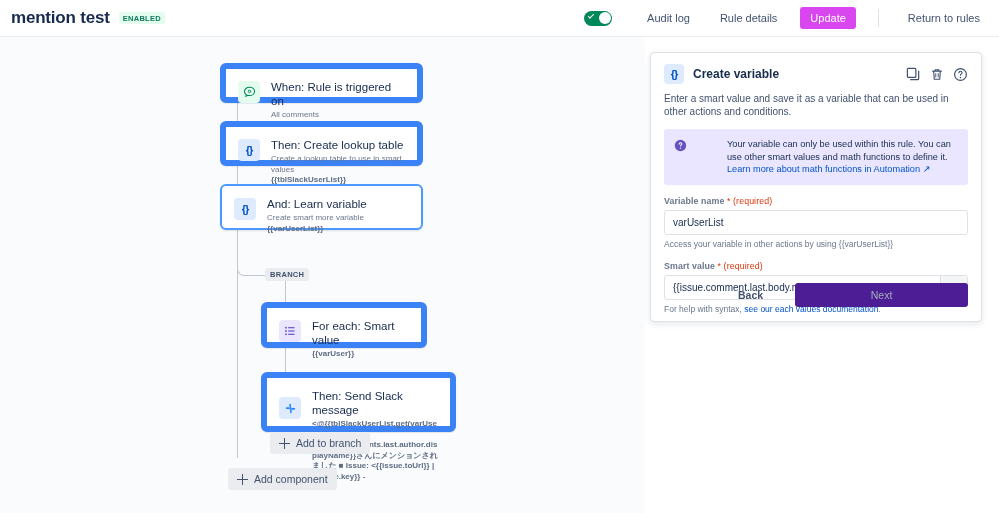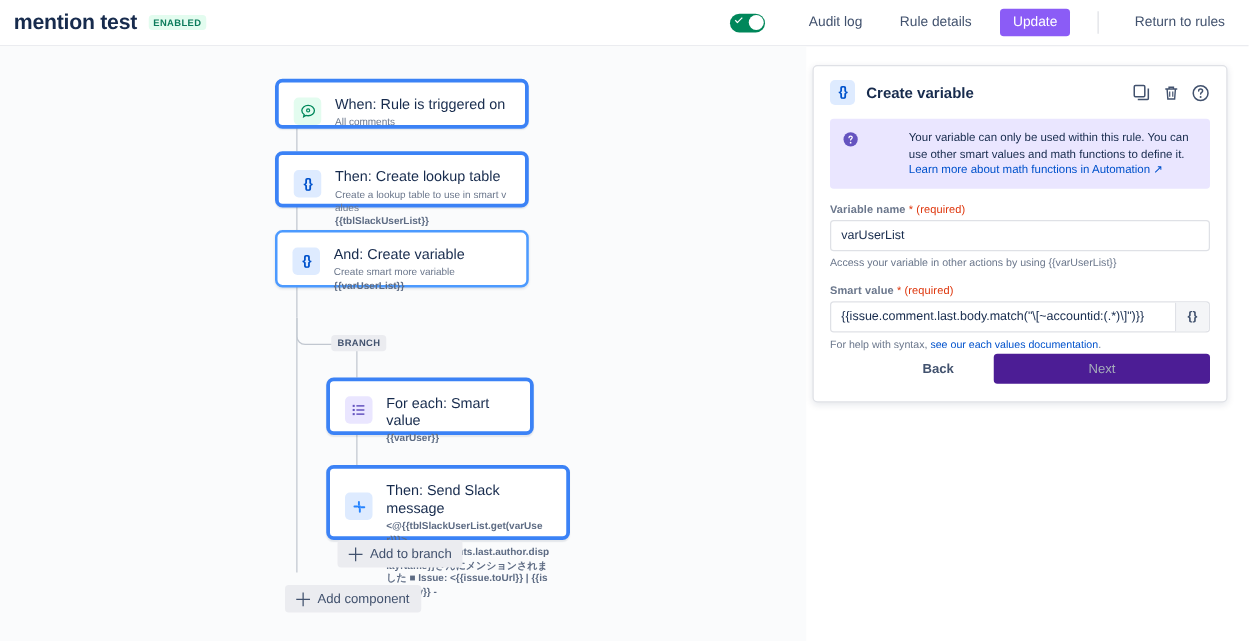--- a/index.html
+++ b/index.html
@@ -40,21 +40,21 @@
   .toggle .chk {
     position: absolute; left: 4px; top: 3px; width: 6px; height: 3px;
     border-left: 1.4px solid #fff; border-bottom: 1.4px solid #fff;
     transform: rotate(-45deg);
   }
   .tb-link {
     font-size: 11px; color: #42526e; padding: 5px 9px;
     border-radius: 3px; cursor: pointer; white-space: nowrap;
   }
   .tb-btn-primary {
-    font-size: 11px; color: #fff; background: #8b5cf6;
+    font-size: 11px; color: #fff; background: #d946ef;
     padding: 5px 10px; border-radius: 3px; cursor: pointer;
     font-weight: 500; margin: 0 2px;
   }
   .tb-divider {
     width: 1px; height: 18px; background: #dfe1e6; margin: 0 8px;
   }
 
   
   .canvas {
     position: absolute; top: 37px; left: 0; width: 645px; height: 476px;
@@ -64,21 +64,21 @@
 
   
   .vline { position: absolute; width: 1px; background: #c1c7d0; }
   .elbow {
     position: absolute; border-left: 1px solid #c1c7d0;
     border-bottom: 1px solid #c1c7d0; border-bottom-left-radius: 7px;
   }
 
   
   .node {
-    position: absolute; background: #fff; border: 3px solid #3b82f6;
+    position: absolute; background: #fff; border: 6px solid #3b82f6;
     border-radius: 6px; display: flex; align-items: flex-start;
     padding: 11px 12px; box-shadow: 0 1px 1px rgba(9,30,66,0.09);
   }
   .node.selected {
     border: 2px solid #4c9aff; box-shadow: 0 1px 2px rgba(9,30,66,0.12);
   }
   .node-icon {
     width: 22px; height: 22px; border-radius: 4px; flex: 0 0 22px;
     display: flex; align-items: center; justify-content: center;
     margin-right: 11px; margin-top: 1px;
@@ -238,21 +238,21 @@
       <div class="node-sub">Create a lookup table to use in smart values</div>
       <div class="node-sub node-sub-strong">{{tblSlackUserList}}</div>
     </div>
   </div>
 
   <div class="node selected" style="left:220px; top:147px; width:203px; height:46px;">
     <div class="node-icon ic-blue">
       <span style="font-size:11px;font-weight:700;color:#0052cc;letter-spacing:-1px;">{}</span>
     </div>
     <div class="node-body">
-      <div class="node-title">And: Create variable</div>
+      <div class="node-title">And: Learn variable</div>
       <div class="node-sub">Create smart more variable</div>
       <div class="node-sub node-sub-strong">{{varUserList}}</div>
     </div>
   </div>
 
   <div class="branch-chip" style="left:265px; top:231px;">BRANCH</div>
 
   <div class="node" style="left:261px; top:265px; width:166px; height:46px;">
     <div class="node-icon ic-purple">
       <svg width="12" height="12" viewBox="0 0 16 16">
@@ -325,20 +325,21 @@
       <span>
         <svg width="15" height="15" viewBox="0 0 16 16">
           <circle cx="8" cy="8" r="6.3" fill="none" stroke="#42526e" stroke-width="1.3"></circle>
           <path d="M6.3 6.2c0-1 .8-1.7 1.7-1.7s1.7.7 1.7 1.6c0 1.2-1.6 1.3-1.7 2.6" fill="none" stroke="#42526e" stroke-width="1.25" stroke-linecap="round"></path>
           <circle cx="8" cy="11.3" r="0.85" fill="#42526e"></circle>
         </svg>
       </span>
     </div>
   </div>
 
+  <div class="panel-desc">Enter a smart value and save it as a variable that can be used in other actions and conditions.</div>
 
   <div class="info-box">
     <span style="flex:0 0 13px;margin-top:1px;">
       <svg width="13" height="13" viewBox="0 0 16 16">
         <circle cx="8" cy="8" r="7" fill="#6554c0"></circle>
         <path d="M6.4 6.3c0-.9.7-1.6 1.6-1.6s1.6.7 1.6 1.5c0 1.1-1.5 1.2-1.6 2.4" fill="none" stroke="#fff" stroke-width="1.25" stroke-linecap="round"></path>
         <circle cx="8" cy="11.2" r="0.85" fill="#fff"></circle>
       </svg>
     </span>
     <div class="info-text">

